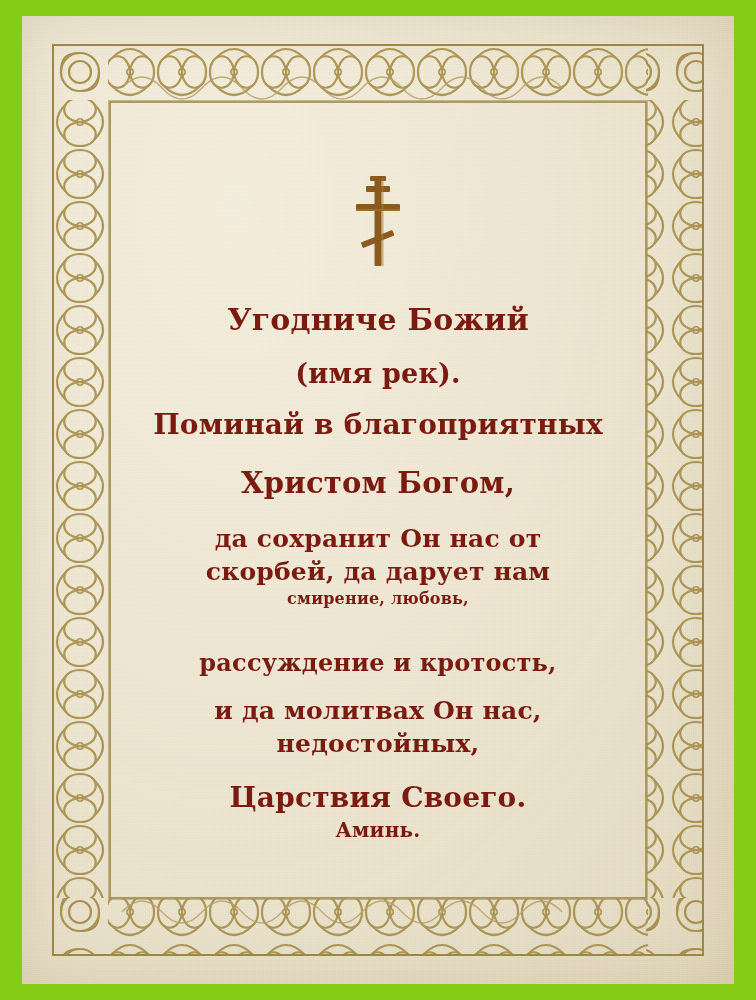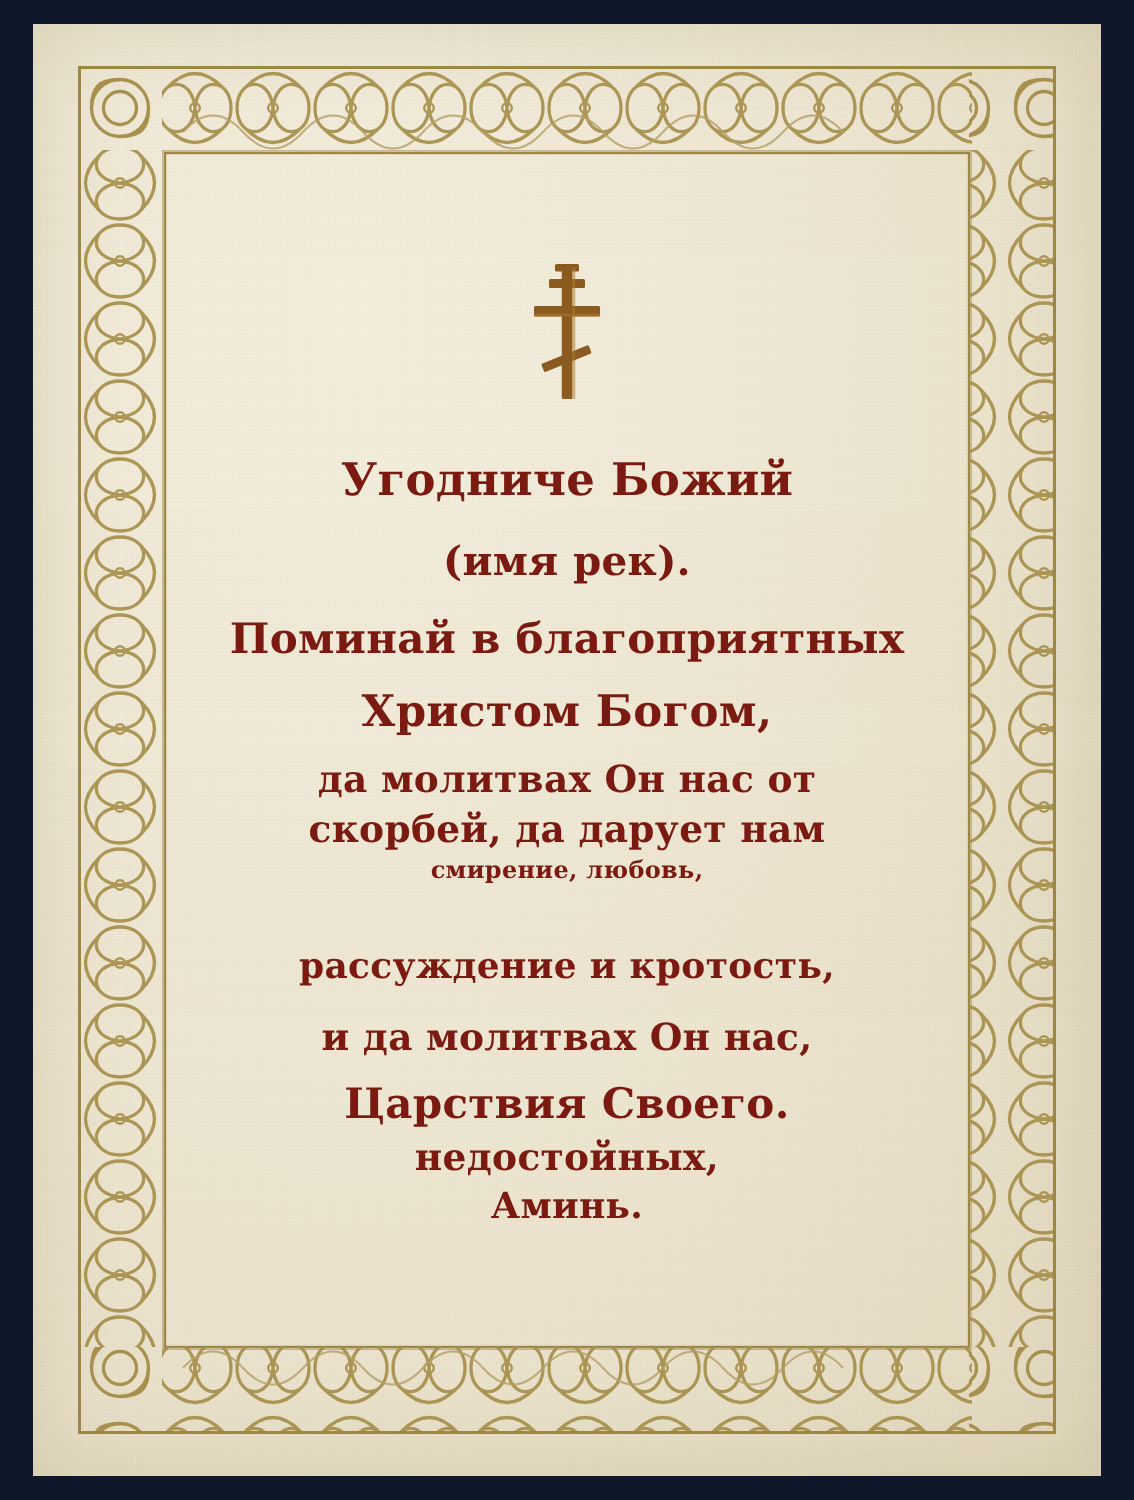--- a/index.html
+++ b/index.html
@@ -12,21 +12,21 @@
     height: 1000px;
     overflow: hidden;
     font-family: "Liberation Serif", serif;
   }
 
   
   .photo {
     position: relative;
     width: 756px;
     height: 1000px;
-    background: #0f172a;
+    background: #84cc16;
   }
 
   
   .card {
     position: absolute;
     left: 22px;
     top: 16px;
     width: 712px;
     height: 968px;
     background:
@@ -112,23 +112,23 @@
   .sz-4 { font-size: 27px; }
   .sz-5 { font-size: 29px; }
   .sz-6 { font-size: 25px; }
   .sz-7 { font-size: 25px; }
   .sz-8 { font-size: 25px; }
   .sz-9 { font-size: 16px; }
   .sz-10 { font-size: 24px; margin-top: 37px; }
   .sz-11 { font-size: 25px; }
   .sz-12 { font-size: 25px; }
   .sz-13 { font-size: 28px; }
-  .sz-14 { font-size: 24px; }
-
-  .gap-small { margin-top: 10px; text-align: center; }
+  .sz-14 { font-size: 20px; }
+
+  .gap-small { margin-top: 20px; text-align: center; }
   .gap-med { margin-top: 16px; }
 </style>
 </head>
 <body>
 
 <div class="photo">
 
   <div class="card">
     <div class="grain"></div>
 
@@ -208,25 +208,25 @@
             <rect x="8" y="35" width="44" height="2"></rect>
           </g>
         </svg>
       </div>
 
       <div class="prayer">
         <span class="line sz-1">Угодниче Божий</span>
         <span class="line sz-2">(имя рек).</span>
         <span class="line sz-3 gap-med">Поминай в благоприятных</span>
         <span class="line sz-5 gap-small">Христом Богом,</span>
-        <span class="line sz-6 gap-small">да молитвах Он нас от</span>
+        <span class="line sz-6 gap-small">да сохранит Он нас от</span>
         <span class="line sz-8">скорбей, да дарует нам</span>
         <span class="line sz-9">смирение, любовь,</span>
         <span class="line sz-10">рассуждение и кротость,</span>
         <span class="line sz-11 gap-med">и да молитвах Он нас,</span>
+        <span class="line sz-12">недостойных,</span>
         <span class="line sz-13 gap-small">Царствия Своего.</span>
-        <span class="line sz-12">недостойных,</span>
         <span class="line sz-14">Аминь.</span>
       </div>
 
     </div>
   </div>
 </div>
 
 </body></html>

